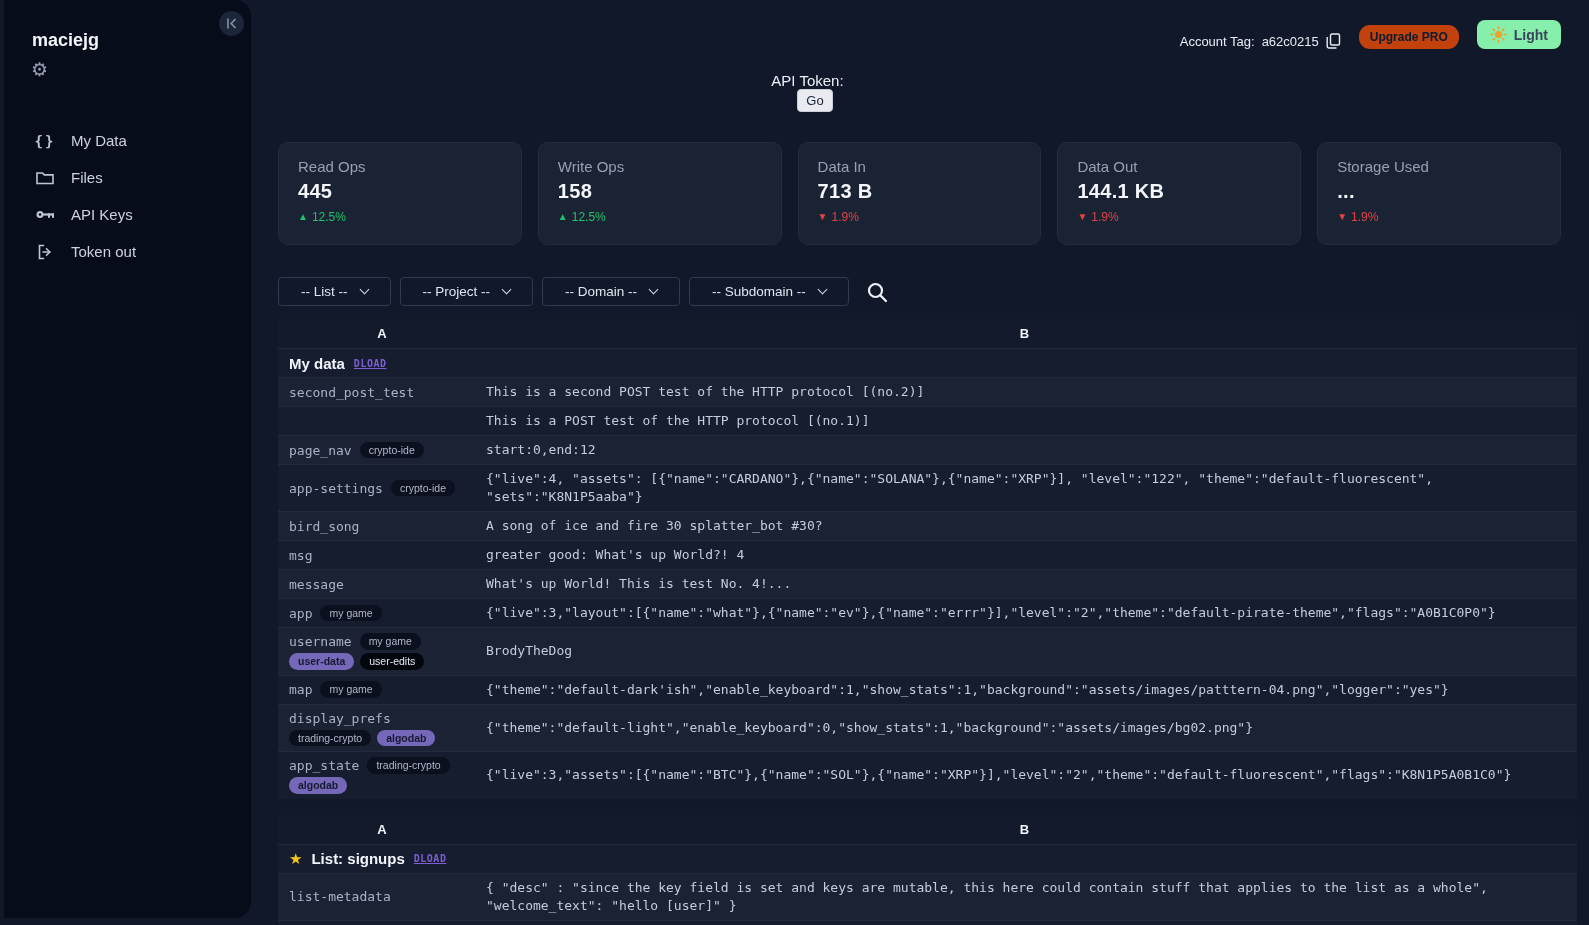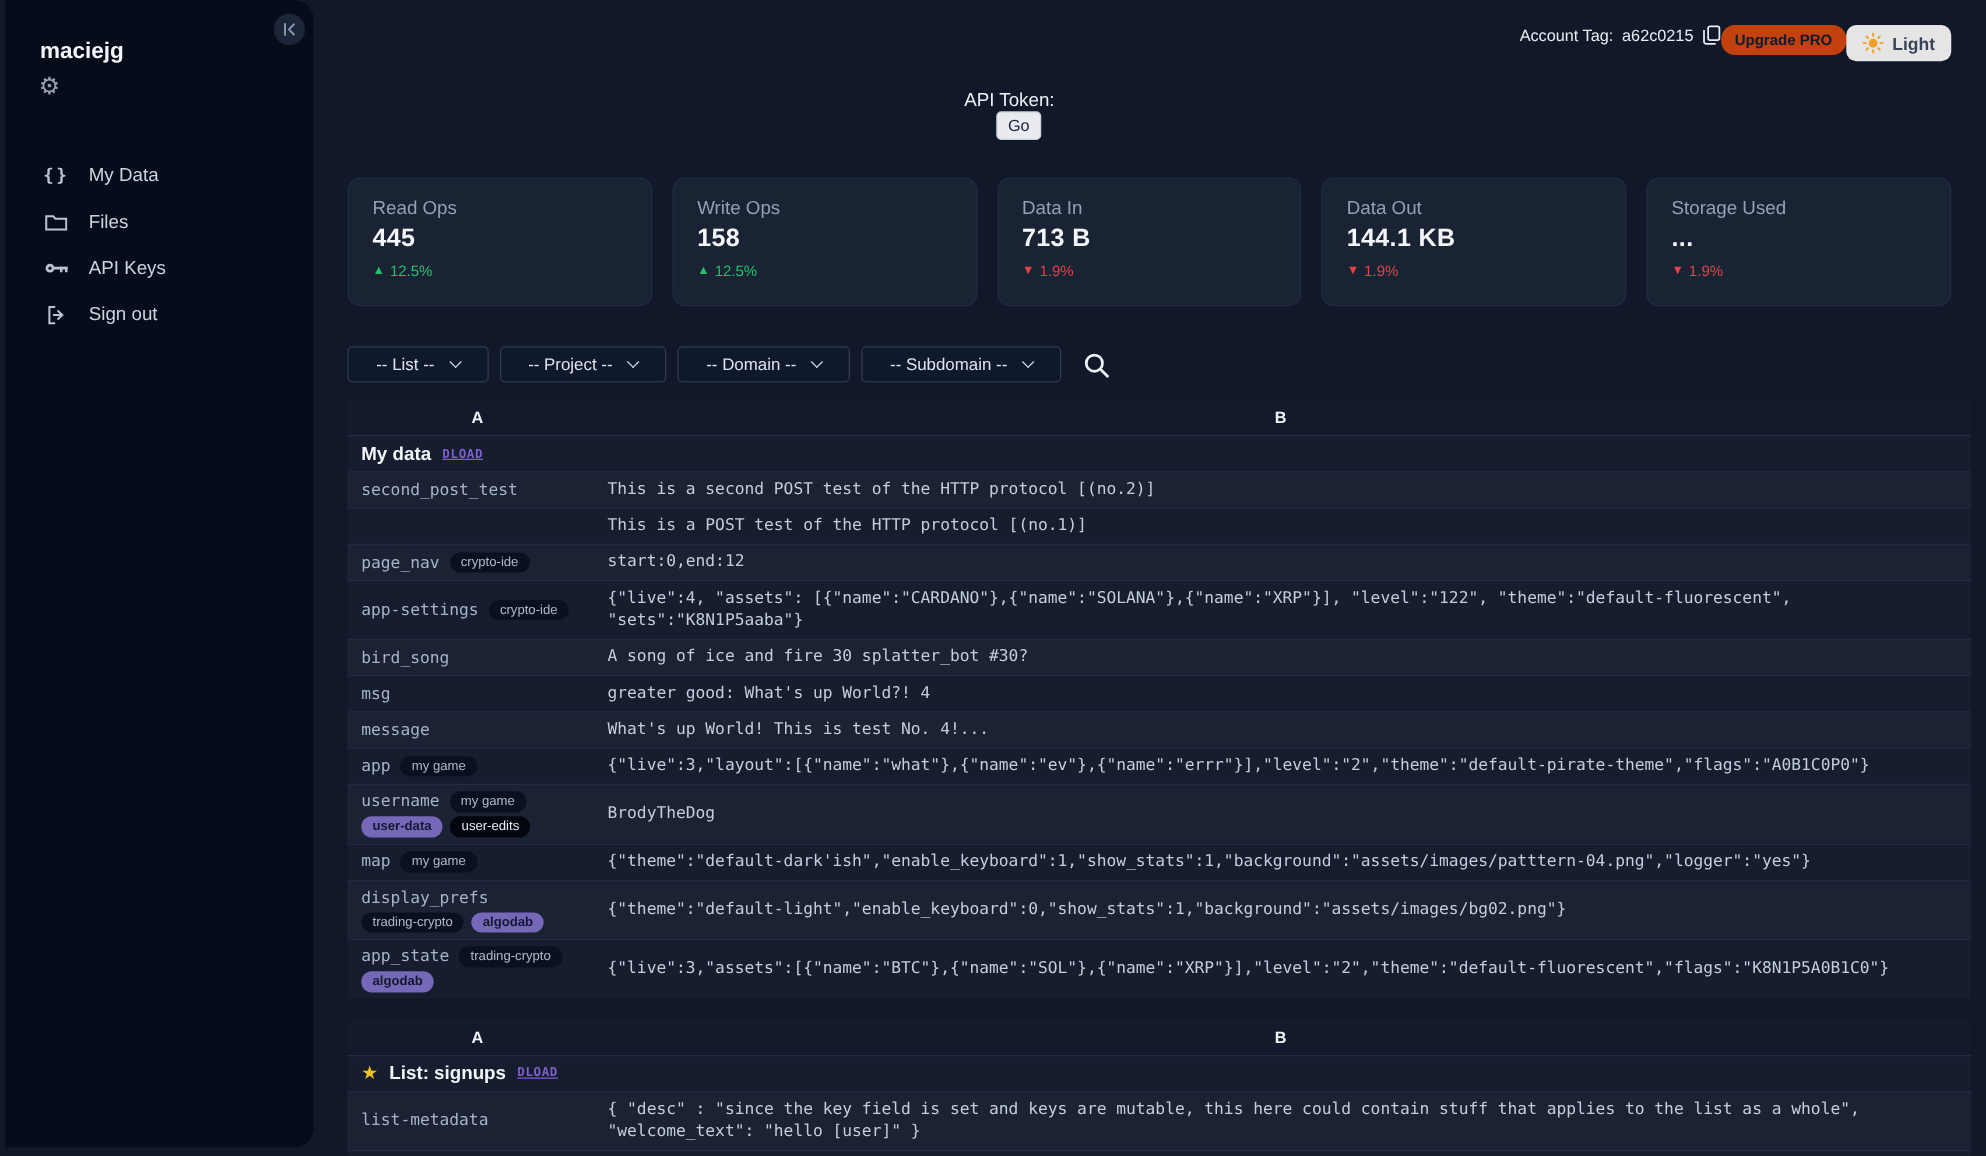--- a/index.html
+++ b/index.html
@@ -26,26 +26,26 @@
     color:#98a1b3; font-size:19px; line-height:1; }
   .side-nav { margin-top:42px; }
   .nav-item { display:flex; align-items:center; gap:16px; padding:10px 0 10px 31px;
     color:#ccd3df; font-size:15px; cursor:pointer; }
   .nav-ic { width:20px; display:flex; justify-content:center; align-items:center; color:#bcc5d4; }
   .ic-braces { font-family:"DejaVu Sans Mono", monospace; font-weight:700; font-size:14px; letter-spacing:2px; }
 
   
   .main { position:absolute; left:247px; top:0; right:0; bottom:0; }
 
-  .topbar { display:flex; justify-content:flex-end; align-items:flex-start; padding:20px 28px 0 12px; }
+  .topbar { display:flex; justify-content:flex-end; align-items:flex-end; padding:20px 28px 0 12px; gap:18px; }
   .acct { color:#e9edf4; font-size:13px; display:flex; align-items:center; gap:7px; white-space:nowrap; }
   .copy-btn { background:none; border:none; cursor:pointer; padding:0; display:flex; }
   .upgrade-btn { background:#c2410c; color:#0d1b2e; font-weight:700; font-size:12px;
     border:none; border-radius:11px; padding:5px 11px; cursor:pointer; font-family:inherit; }
-  .theme-toggle { background:#e5e5e5; border:none; border-radius:8px; padding:6px 13px;
+  .theme-toggle { background:#86efac; border:none; border-radius:8px; padding:6px 13px;
     display:flex; align-items:center; gap:7px; cursor:pointer; }
   .theme-label { color:#3a455c; font-size:14px; font-weight:700; font-family:inherit; }
 
   .token-row { display:flex; align-items:center; margin:23px 0 0 31px; width:1066px;flex-direction:column; }
   .token-label { color:#edf0f6; font-size:15px; white-space:nowrap; margin-right:7px; }
   .token-input { flex:1; background:#131b2f; border:none; border-bottom:1px dotted #8d99b0;
     color:#b9c3d6; font:13px "DejaVu Sans Mono", monospace; padding:6px 6px 5px; outline:none; }
   .go-btn { margin-left:8px; background:#e9ebf0; color:#17223c; border:1px solid #c9ced9;
     border-radius:4px; font-size:13px; padding:3px 8px; cursor:pointer; font-family:inherit; }
 
@@ -135,21 +135,21 @@
         <span class="nav-label">API Keys</span>
       </div>
       <div class="nav-item">
         <span class="nav-ic">
           <svg width="16" height="16" viewBox="0 0 16 16" fill="none" stroke="#bcc5d4" stroke-width="1.6" stroke-linecap="round">
             <path d="M6.5 1.5 H2.5 V14.5 H6.5"></path>
             <path d="M9.5 4.8 L12.8 8 L9.5 11.2"></path>
             <line x1="6" y1="8" x2="12.8" y2="8"></line>
           </svg>
         </span>
-        <span class="nav-label">Sign out</span>
+        <span class="nav-label">Token out</span>
       </div>
     </nav>
 </aside>
 
 <main class="main">
 
   <div class="topbar">
     <span class="acct">
       <span>Account Tag:</span>
       <span>a62c0215</span>

